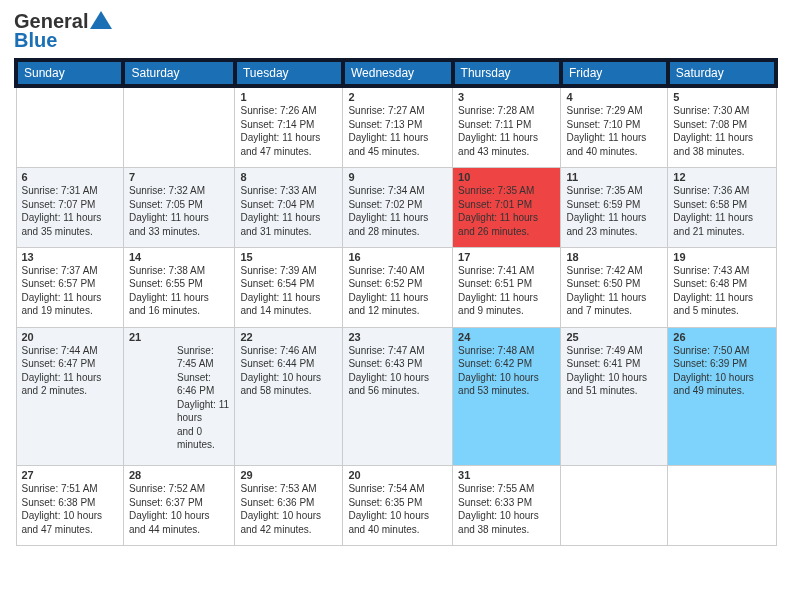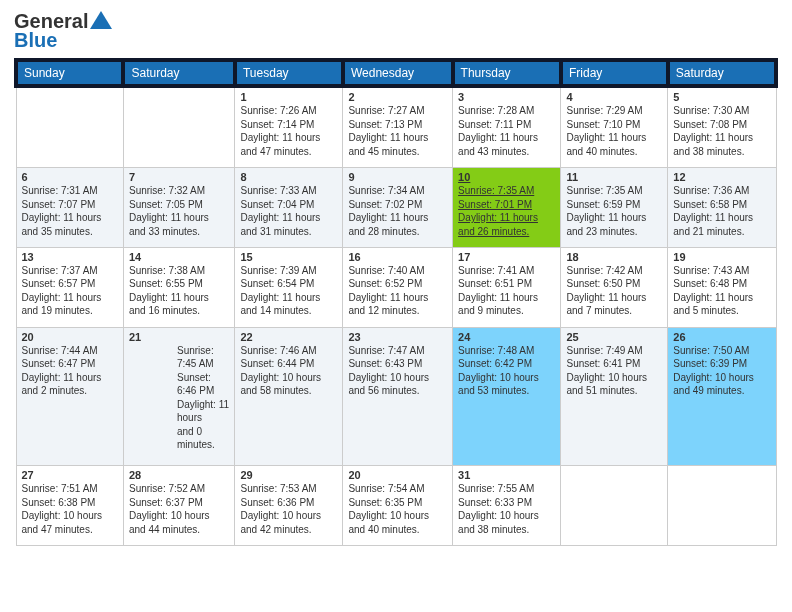--- a/index.html
+++ b/index.html
@@ -181,21 +181,21 @@
 Daylight: 11 hours
 and 31 minutes.</div>
           </td>
           <td style="background: rgb(240, 244, 248);">
             <span class="day-num">9</span>
             <div class="day-info" style="white-space: pre-line;">Sunrise: 7:34 AM
 Sunset: 7:02 PM
 Daylight: 11 hours
 and 28 minutes.</div>
           </td>
-          <td style="background: #84cc16; text-decoration: underline;">
+          <td style="background: #ef4444;">
             <span class="day-num">10</span>
             <div class="day-info" style="white-space: pre-line;">Sunrise: 7:35 AM
 Sunset: 7:01 PM
 Daylight: 11 hours
 and 26 minutes.</div>
           </td>
           <td style="background: rgb(240, 244, 248);">
             <span class="day-num">11</span>
             <div class="day-info" style="white-space: pre-line;">Sunrise: 7:35 AM
 Sunset: 6:59 PM

